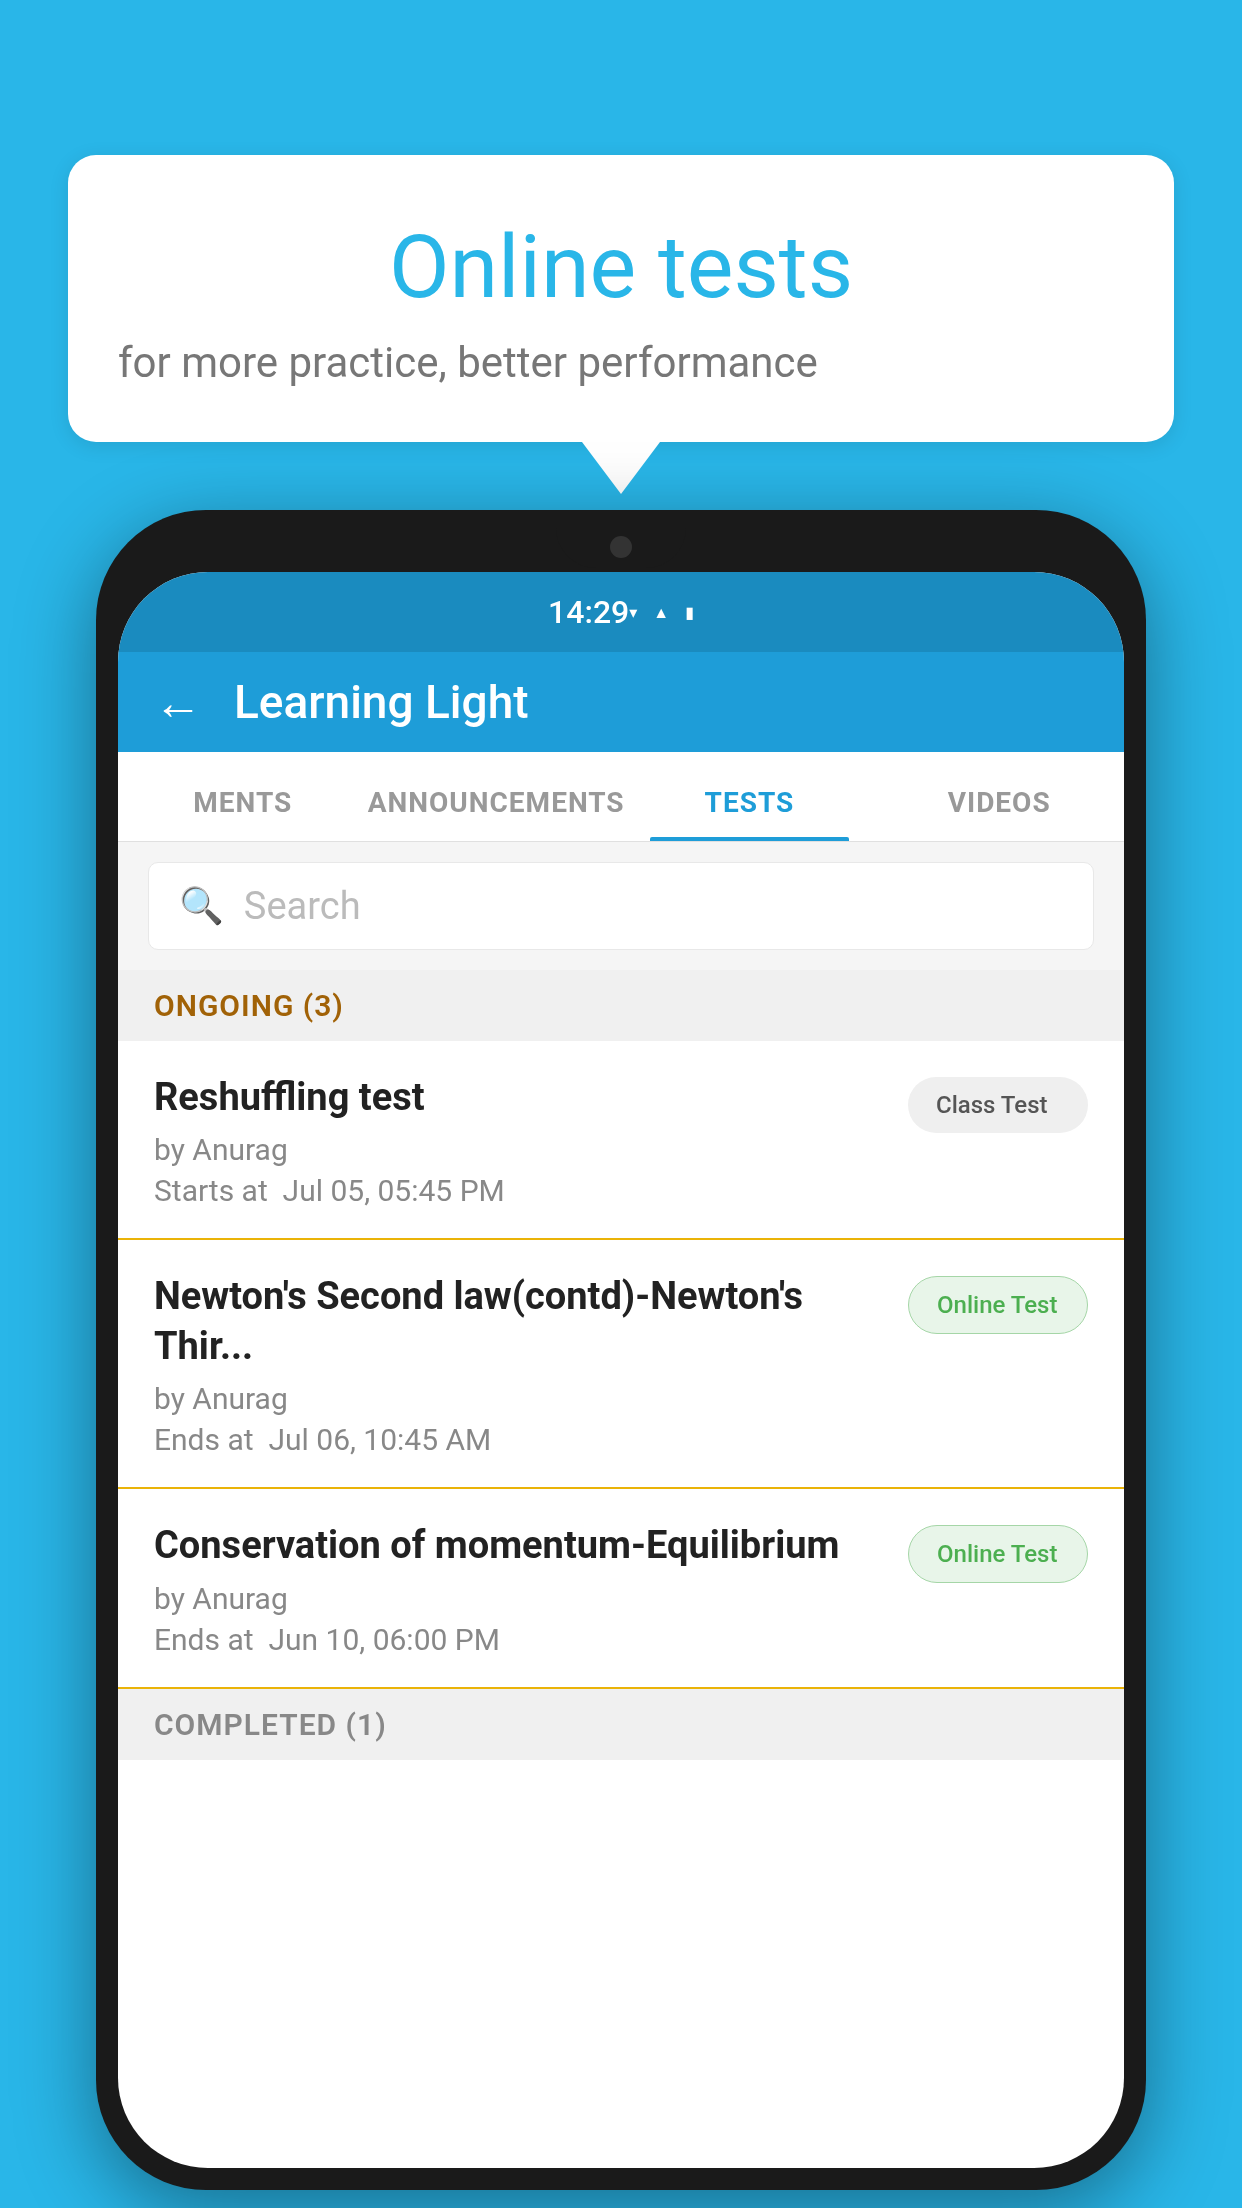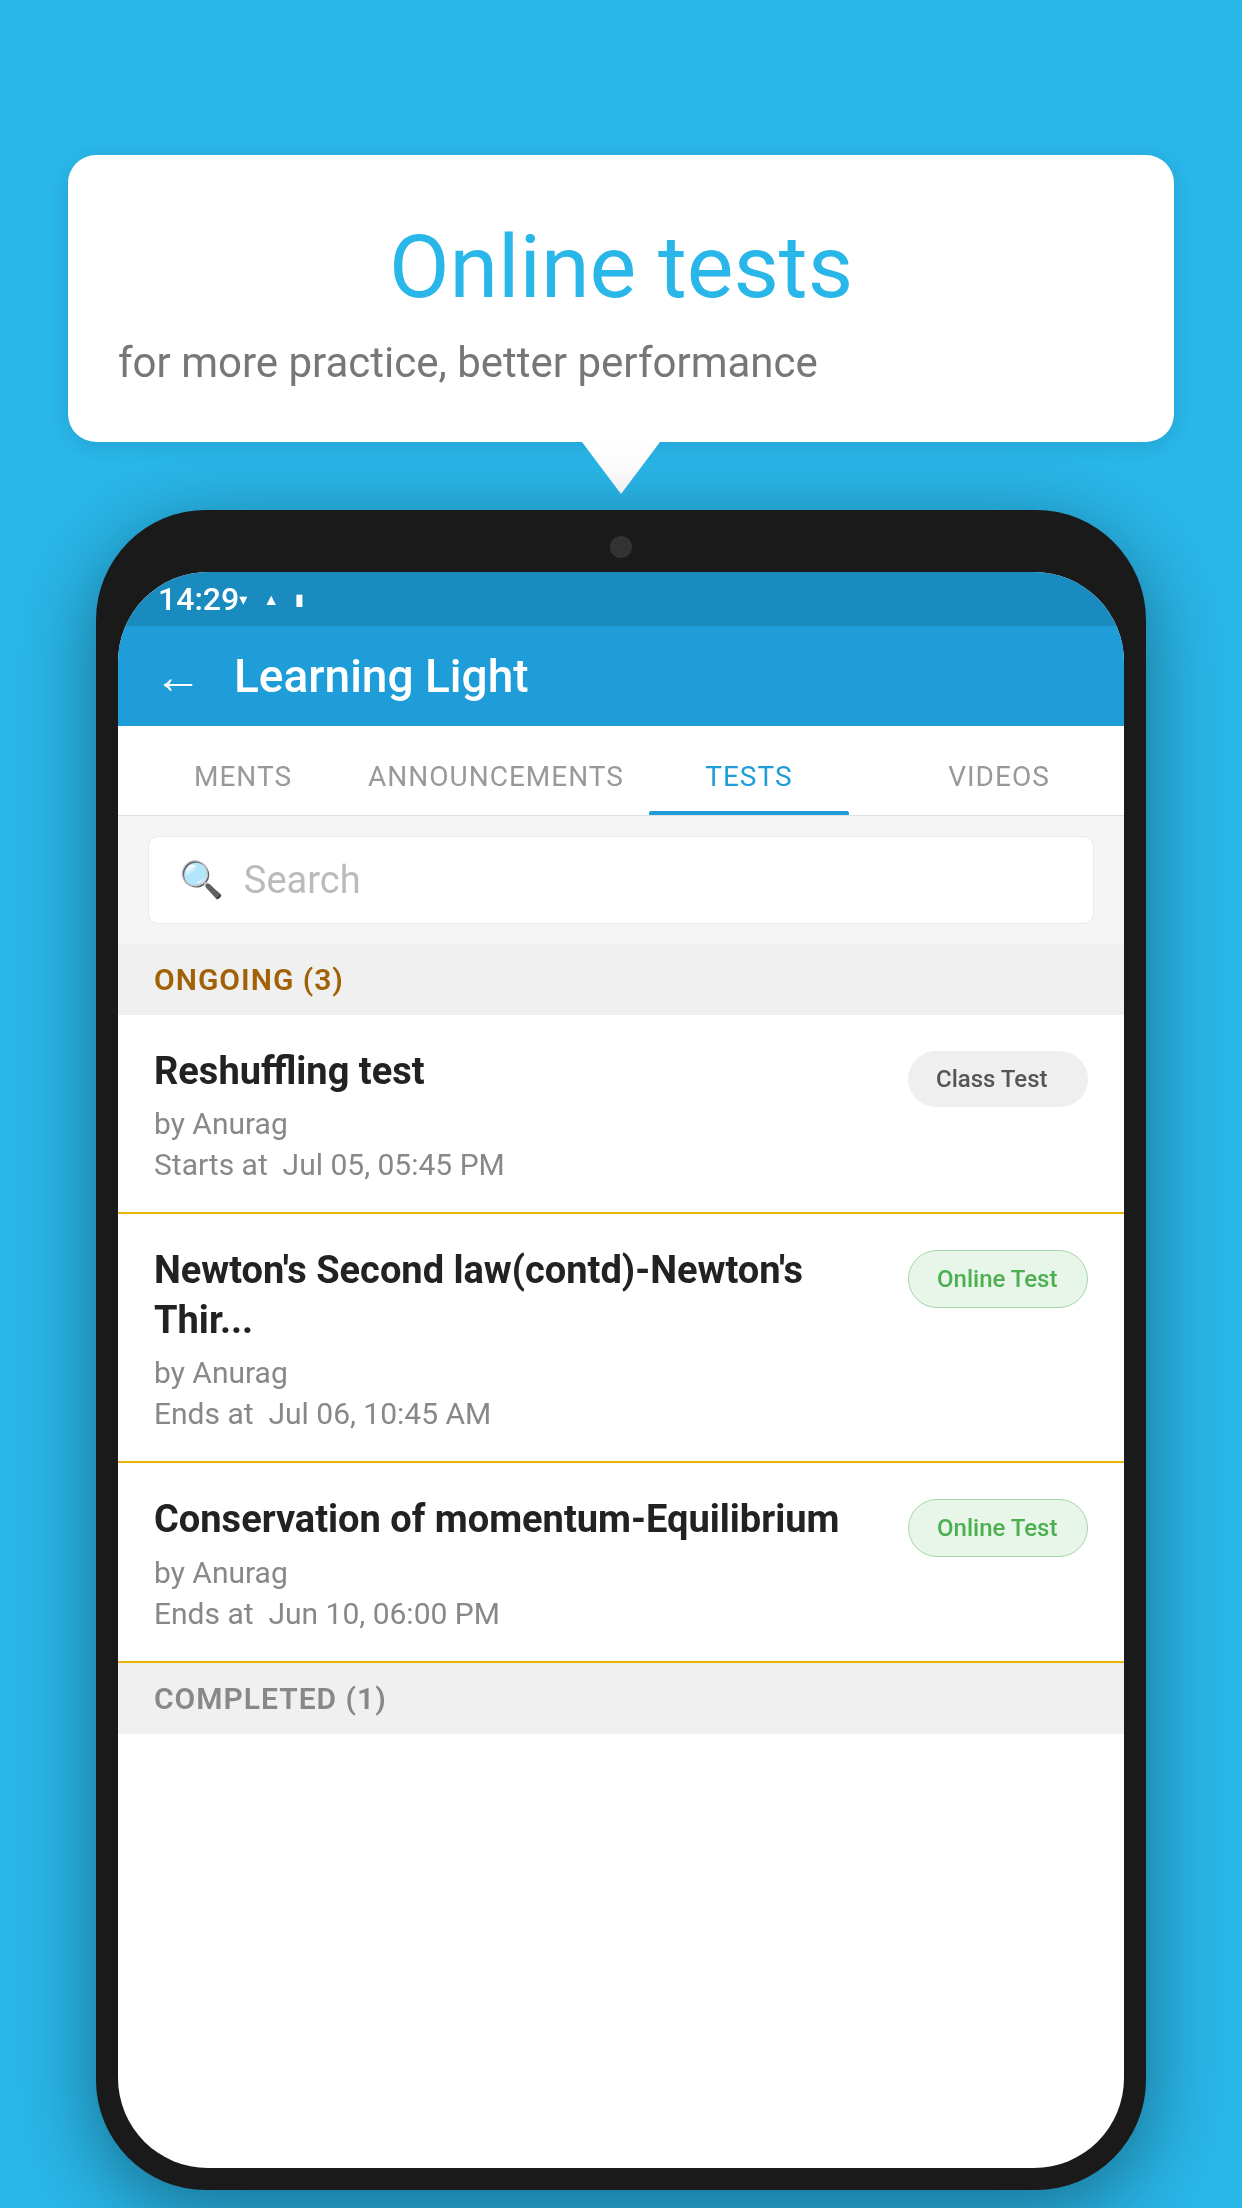--- a/index.html
+++ b/index.html
@@ -80,24 +80,24 @@
       right: 22px;
       bottom: 22px;
       background: white;
       border-radius: 90px;
       overflow: hidden;
     }
 
     
     .status-bar {
       background: #1a8bbf;
-      height: 54px;
+      height: 80px;
       display: flex;
       align-items: center;
-      justify-content: flex-start;
+      justify-content: center;
       padding: 0 40px;
       position: relative;
     }
 
     .status-time {
       color: white;
       font-size: 32px;
       font-weight: 500;
     }
 
@@ -162,21 +162,21 @@
       align-items: flex-end;
     }
 
     .tab-item {
       flex: 1;
       text-align: center;
       padding-bottom: 22px;
       font-size: 28px;
       color: #999;
       letter-spacing: 1px;
-      font-weight: 400;
+      font-weight: 700;
       cursor: pointer;
       position: relative;
     }
 
     .tab-item.active {
       color: #1e9dd8;
     }
 
     .tab-item.active::after {
       content: '';

